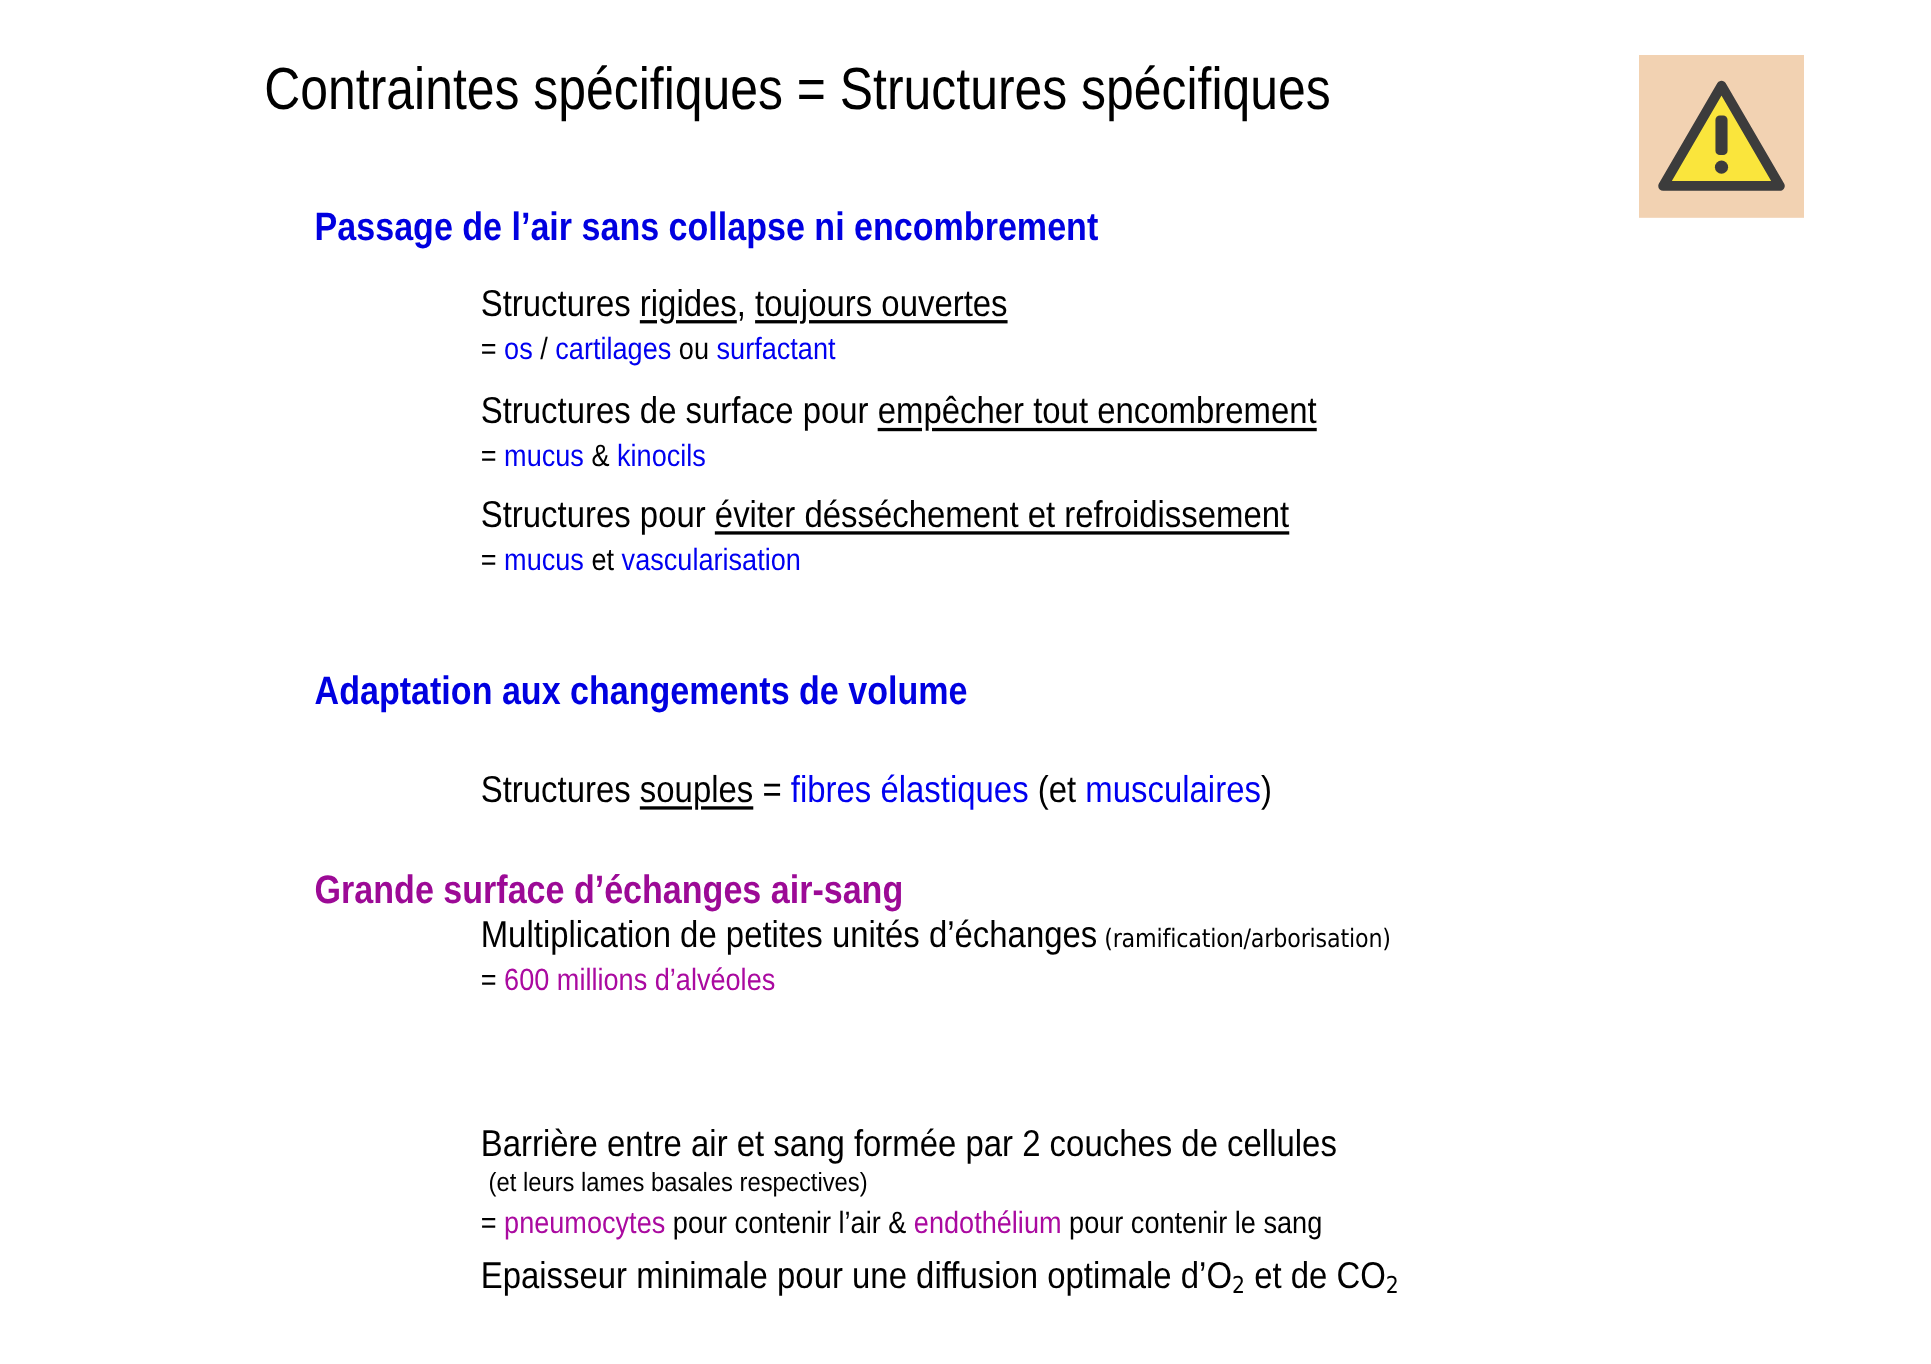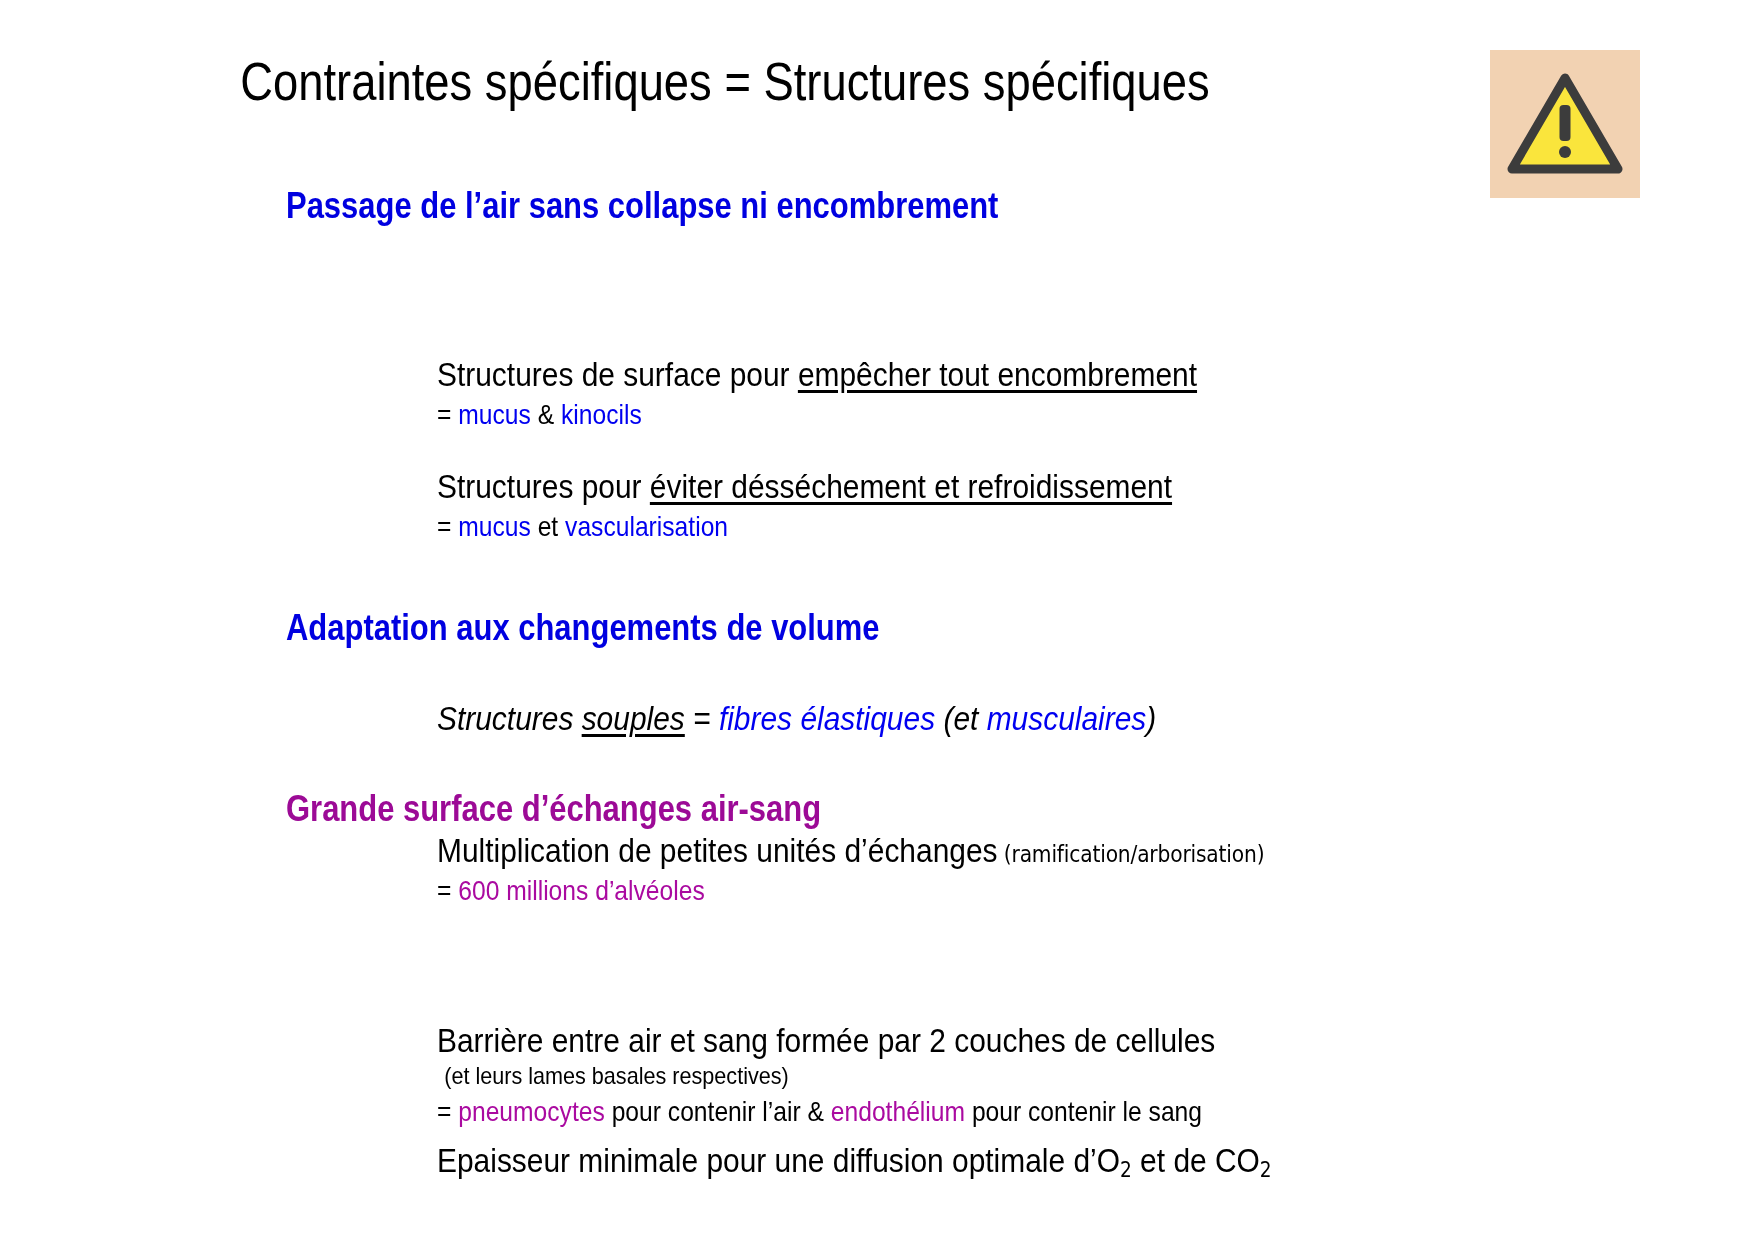--- a/index.html
+++ b/index.html
@@ -116,22 +116,22 @@
     font-size: 23px;
     font-family: "DejaVu Sans", sans-serif;
     letter-spacing: -0.2px;
   }
   .wide { font-family: "DejaVu Sans", sans-serif; }
   sub { font-size: 0.62em; vertical-align: -0.22em; }
 
   
   #block-rigides   { top: 256px; }
   #block-surface   { top: 354px; }
-  #block-dessech   { top: 466px; }
-  #block-souples   { top: 698px; font-style: italic; }
+  #block-dessech   { top: 448px; }
+  #block-souples   { top: 698px; }
   #block-multipl   { top: 830px; }
   #block-barriere  { top: 1020px; }
   #block-epaisseur { top: 1140px; }
 </style>
 </head>
 <body>
 
 <div class="slide">
 
   <div class="slide-title">Contraintes spécifiques = Structures spécifiques</div>
@@ -139,20 +139,24 @@
   <div class="warning-box">
     <svg width="118" height="104" viewBox="0 0 118 104" aria-hidden="true">
       <path d="M59 6 L112 97 L6 97 Z" fill="#fae53c" stroke="#3c3c3c" stroke-width="9" stroke-linejoin="round"></path>
       <rect x="53.5" y="33" width="11" height="36" rx="4" fill="#3c3c3c"></rect>
       <circle cx="59" cy="80" r="6" fill="#3c3c3c"></circle>
     </svg>
   </div>
 
   <div class="section-head head-blue" id="head-passage">Passage de l’air sans collapse ni encombrement</div>
 
+  <div class="block" id="block-rigides">
+    <div class="line-main"><span>Structures </span><span class="u">rigides</span><span>, </span><span class="u">toujours ouvertes</span></div>
+    <div class="line-sub"><span>= </span><span class="blue">os</span><span> / </span><span class="blue">cartilages</span><span> ou </span><span class="blue">surfactant</span></div>
+  </div>
 
   <div class="block" id="block-surface">
     <div class="line-main"><span>Structures de surface pour </span><span class="u">empêcher tout encombrement</span></div>
     <div class="line-sub"><span>=  </span><span class="blue">mucus</span><span> &amp; </span><span class="blue">kinocils</span></div>
   </div>
 
   <div class="block" id="block-dessech">
     <div class="line-main"><span>Structures pour </span><span class="u">éviter désséchement et refroidissement</span></div>
     <div class="line-sub"><span>= </span><span class="blue">mucus</span><span> et </span><span class="blue">vascularisation</span></div>
   </div>

